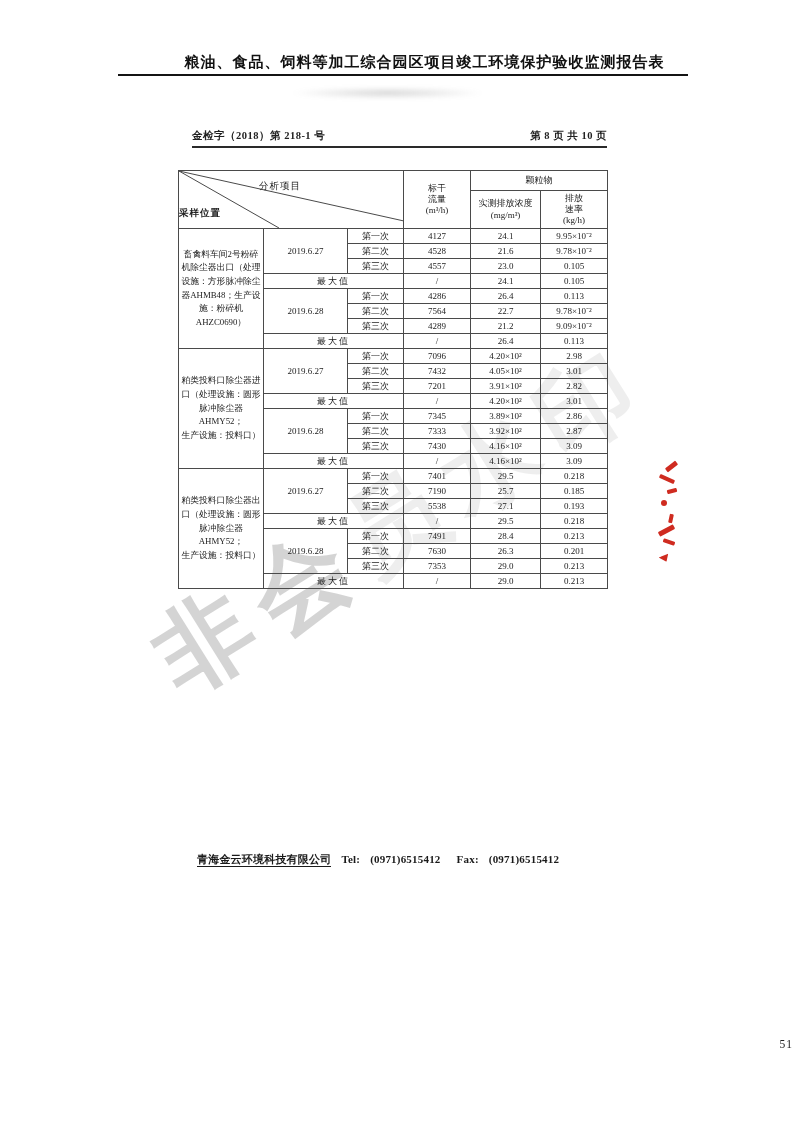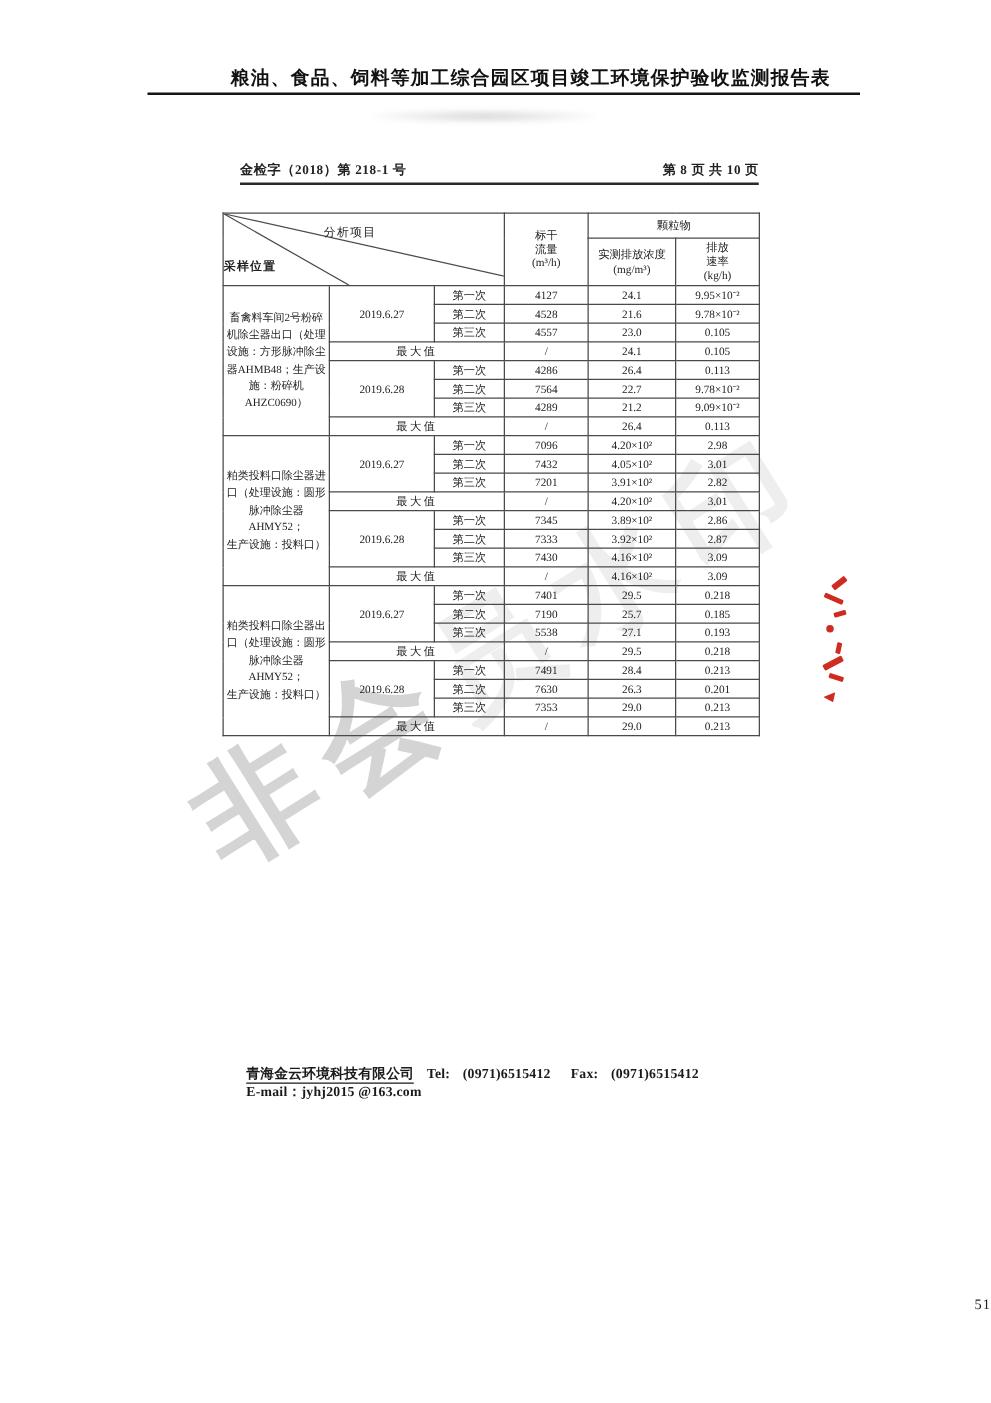--- a/index.html
+++ b/index.html
@@ -309,18 +309,15 @@
   <i class="s5"></i>
     <i class="s6"></i>
     <i class="s7"></i>
     <i class="s8"></i>
 </div>
 
 <div class="footer">
   <div>
     <span class="company">青海金云环境科技有限公司</span><span class="gap-s"></span><span>Tel:</span><span class="gap-s"></span><span>(0971)6515412</span><span class="gap-m"></span><span>Fax:</span><span class="gap-s"></span><span>(0971)6515412</span>
   </div>
-  <div>
-    <span>E-mail：</span><span>jyhj2015 @163.com</span>
-  </div>
 </div>
 
 <div class="pageno">51</div>
 
 </body></html>

